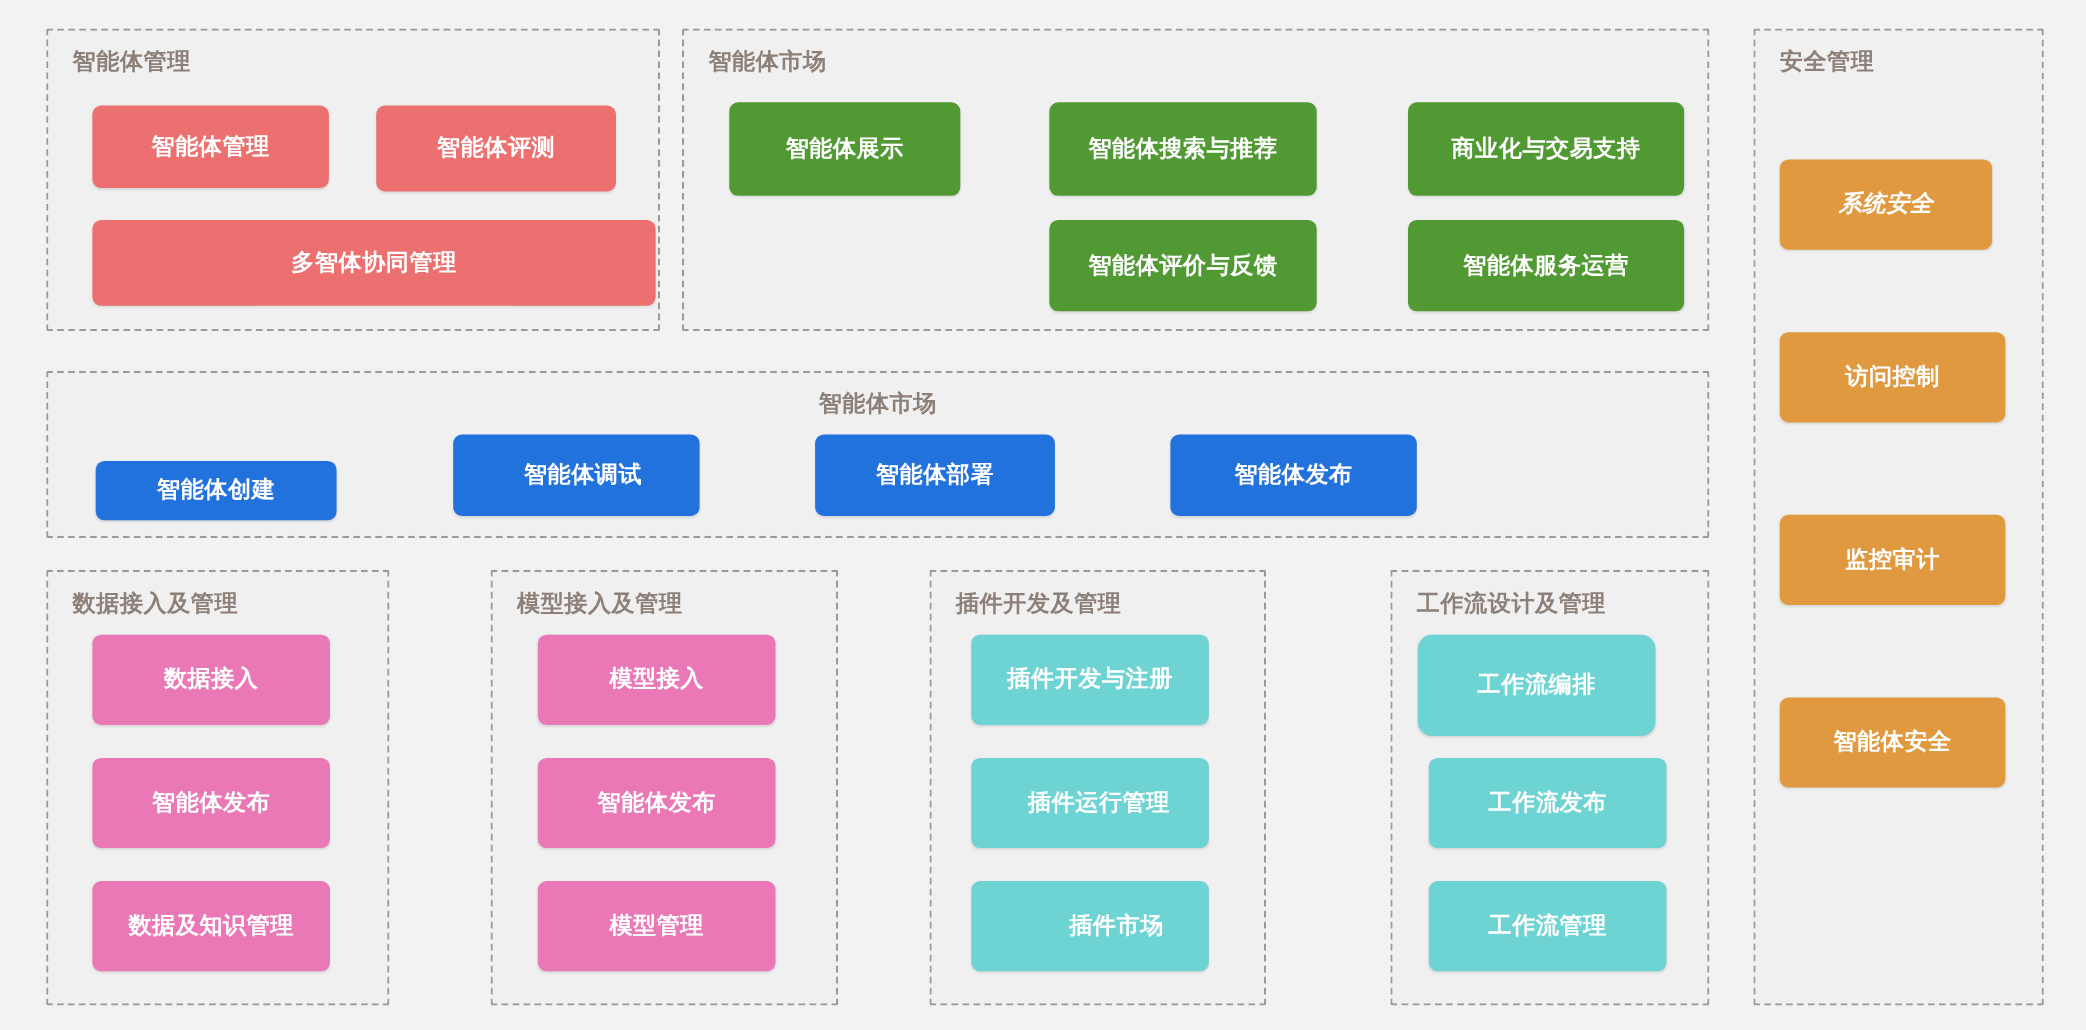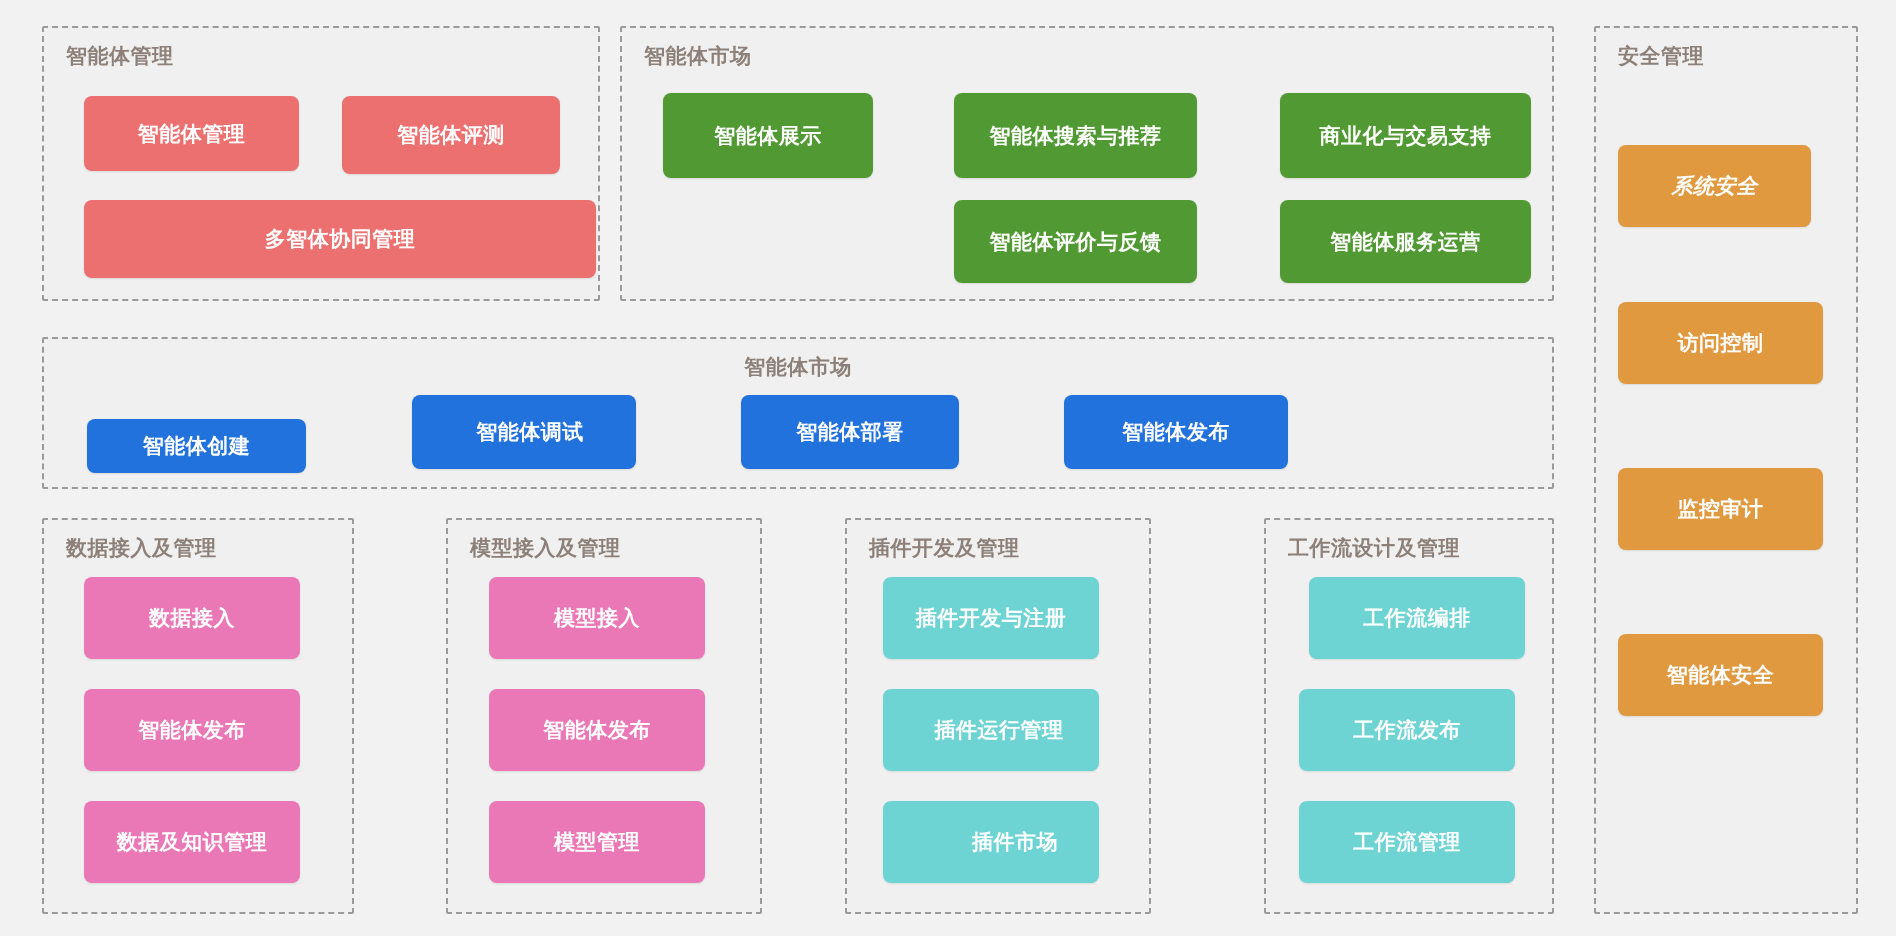--- a/index.html
+++ b/index.html
@@ -111,21 +111,21 @@
 
   <div class="panel" style="left:845px; top:518px; width:306px; height:396px;">
     <div class="panel-title">插件开发及管理</div>
     <div class="card c-teal" style="left:36px; top:57px; width:216px; height:82px;">插件开发与注册</div>
     <div class="card c-teal" style="left:36px; top:169px; width:216px; height:82px;padding-left:16px;">插件运行管理</div>
     <div class="card c-teal" style="left:36px; top:281px; width:216px; height:82px;padding-left:48px;">插件市场</div>
   </div>
 
   <div class="panel" style="left:1264px; top:518px; width:290px; height:396px;">
     <div class="panel-title">工作流设计及管理</div>
-    <div class="card c-teal" style="left:43px; top:57px; width:216px; height:82px;">工作流编排</div>
+    <div class="card c-teal" style="left:23px; top:57px; width:216px; height:92px;border-radius:13px;">工作流编排</div>
     <div class="card c-teal" style="left:33px; top:169px; width:216px; height:82px;">工作流发布</div>
     <div class="card c-teal" style="left:33px; top:281px; width:216px; height:82px;">工作流管理</div>
   </div>
 
   <div class="panel" style="left:1594px; top:26px; width:264px; height:888px;">
     <div class="panel-title">安全管理</div>
     <div class="card c-orange" style="left:22px; top:117px; width:193px; height:82px;font-style:italic;">系统安全</div>
     <div class="card c-orange" style="left:22px; top:274px; width:205px; height:82px;">访问控制</div>
     <div class="card c-orange" style="left:22px; top:440px; width:205px; height:82px;">监控审计</div>
     <div class="card c-orange" style="left:22px; top:606px; width:205px; height:82px;">智能体安全</div>

